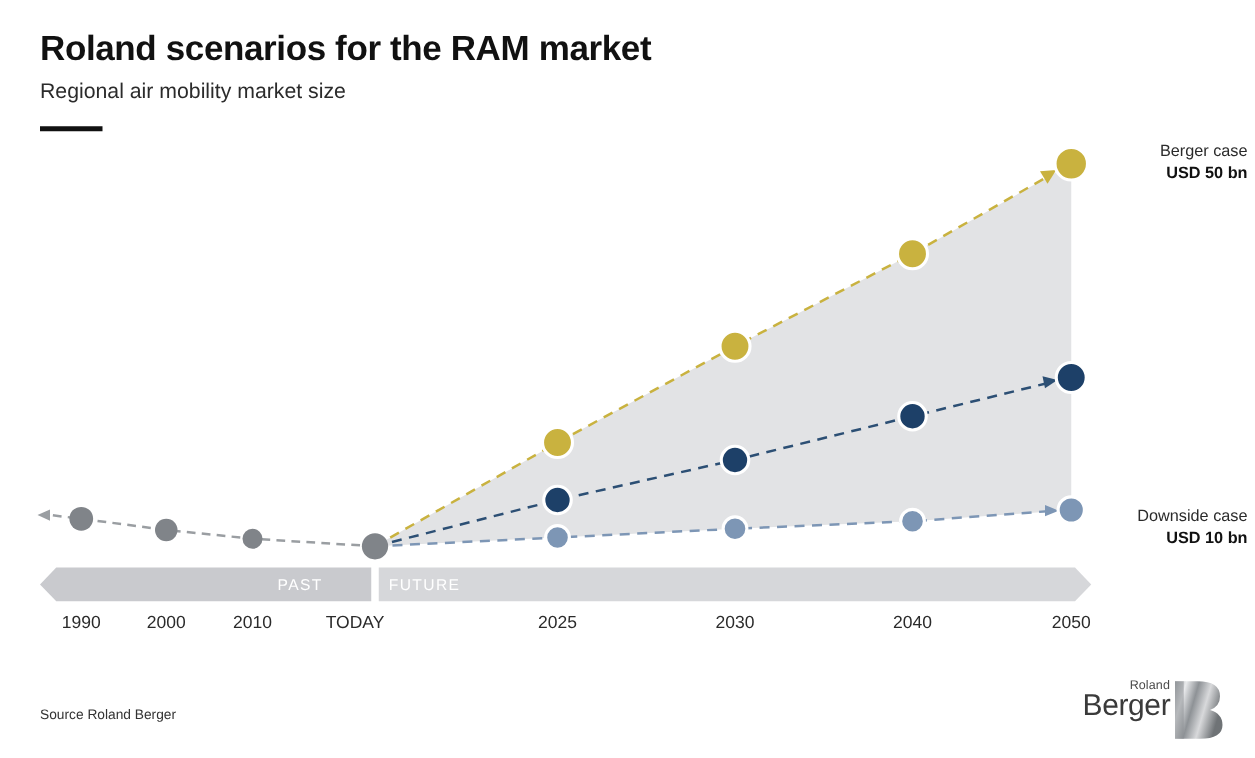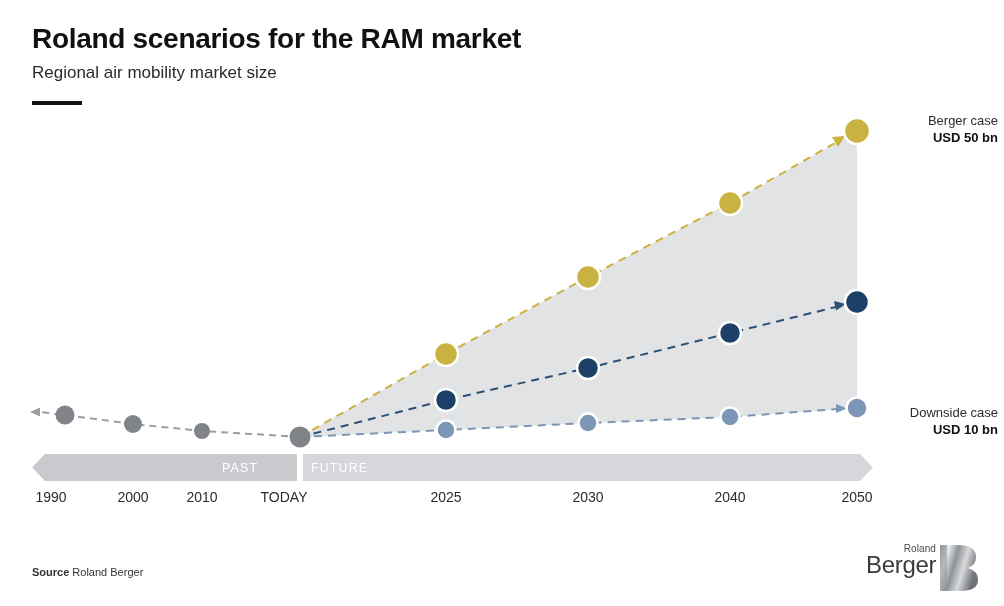--- a/index.html
+++ b/index.html
@@ -100,21 +100,21 @@
   #era-future { left: 311px; }
 
   
   #source {
     position: absolute;
     left: 32px;
     top: 566px;
     font-size: 11px;
     color: #333333;
   }
-  #source b { font-weight: bold; }
+  #source b { font-weight: normal; }
 
   #logo {
     position: absolute;
     left: 872px;
     top: 543px;
     width: 104px;
     height: 46px;
   }
   #logo-text {
     position: absolute;
@@ -215,21 +215,21 @@
     <span class="scenario-value">USD 50 bn</span>
   </div>
   <div class="scenario-label" id="label-downside">
     <span class="scenario-name">Downside case</span>
     <span class="scenario-value">USD 10 bn</span>
   </div>
 
   <div class="era-caption" id="era-past">PAST</div>
   <div class="era-caption" id="era-future">FUTURE</div>
 
-  <div class="tick-label" style="left:51px">1990</div>
+  <div class="tick-label" style="left:65px">1990</div>
   <div class="tick-label" style="left:133px">2000</div>
   <div class="tick-label" style="left:202px">2010</div>
   <div class="tick-label" style="left:284px">TODAY</div>
   <div class="tick-label" style="left:446px">2025</div>
   <div class="tick-label" style="left:588px">2030</div>
   <div class="tick-label" style="left:730px">2040</div>
   <div class="tick-label" style="left:857px">2050</div>
 
   <div id="source">
     <b>Source</b>

